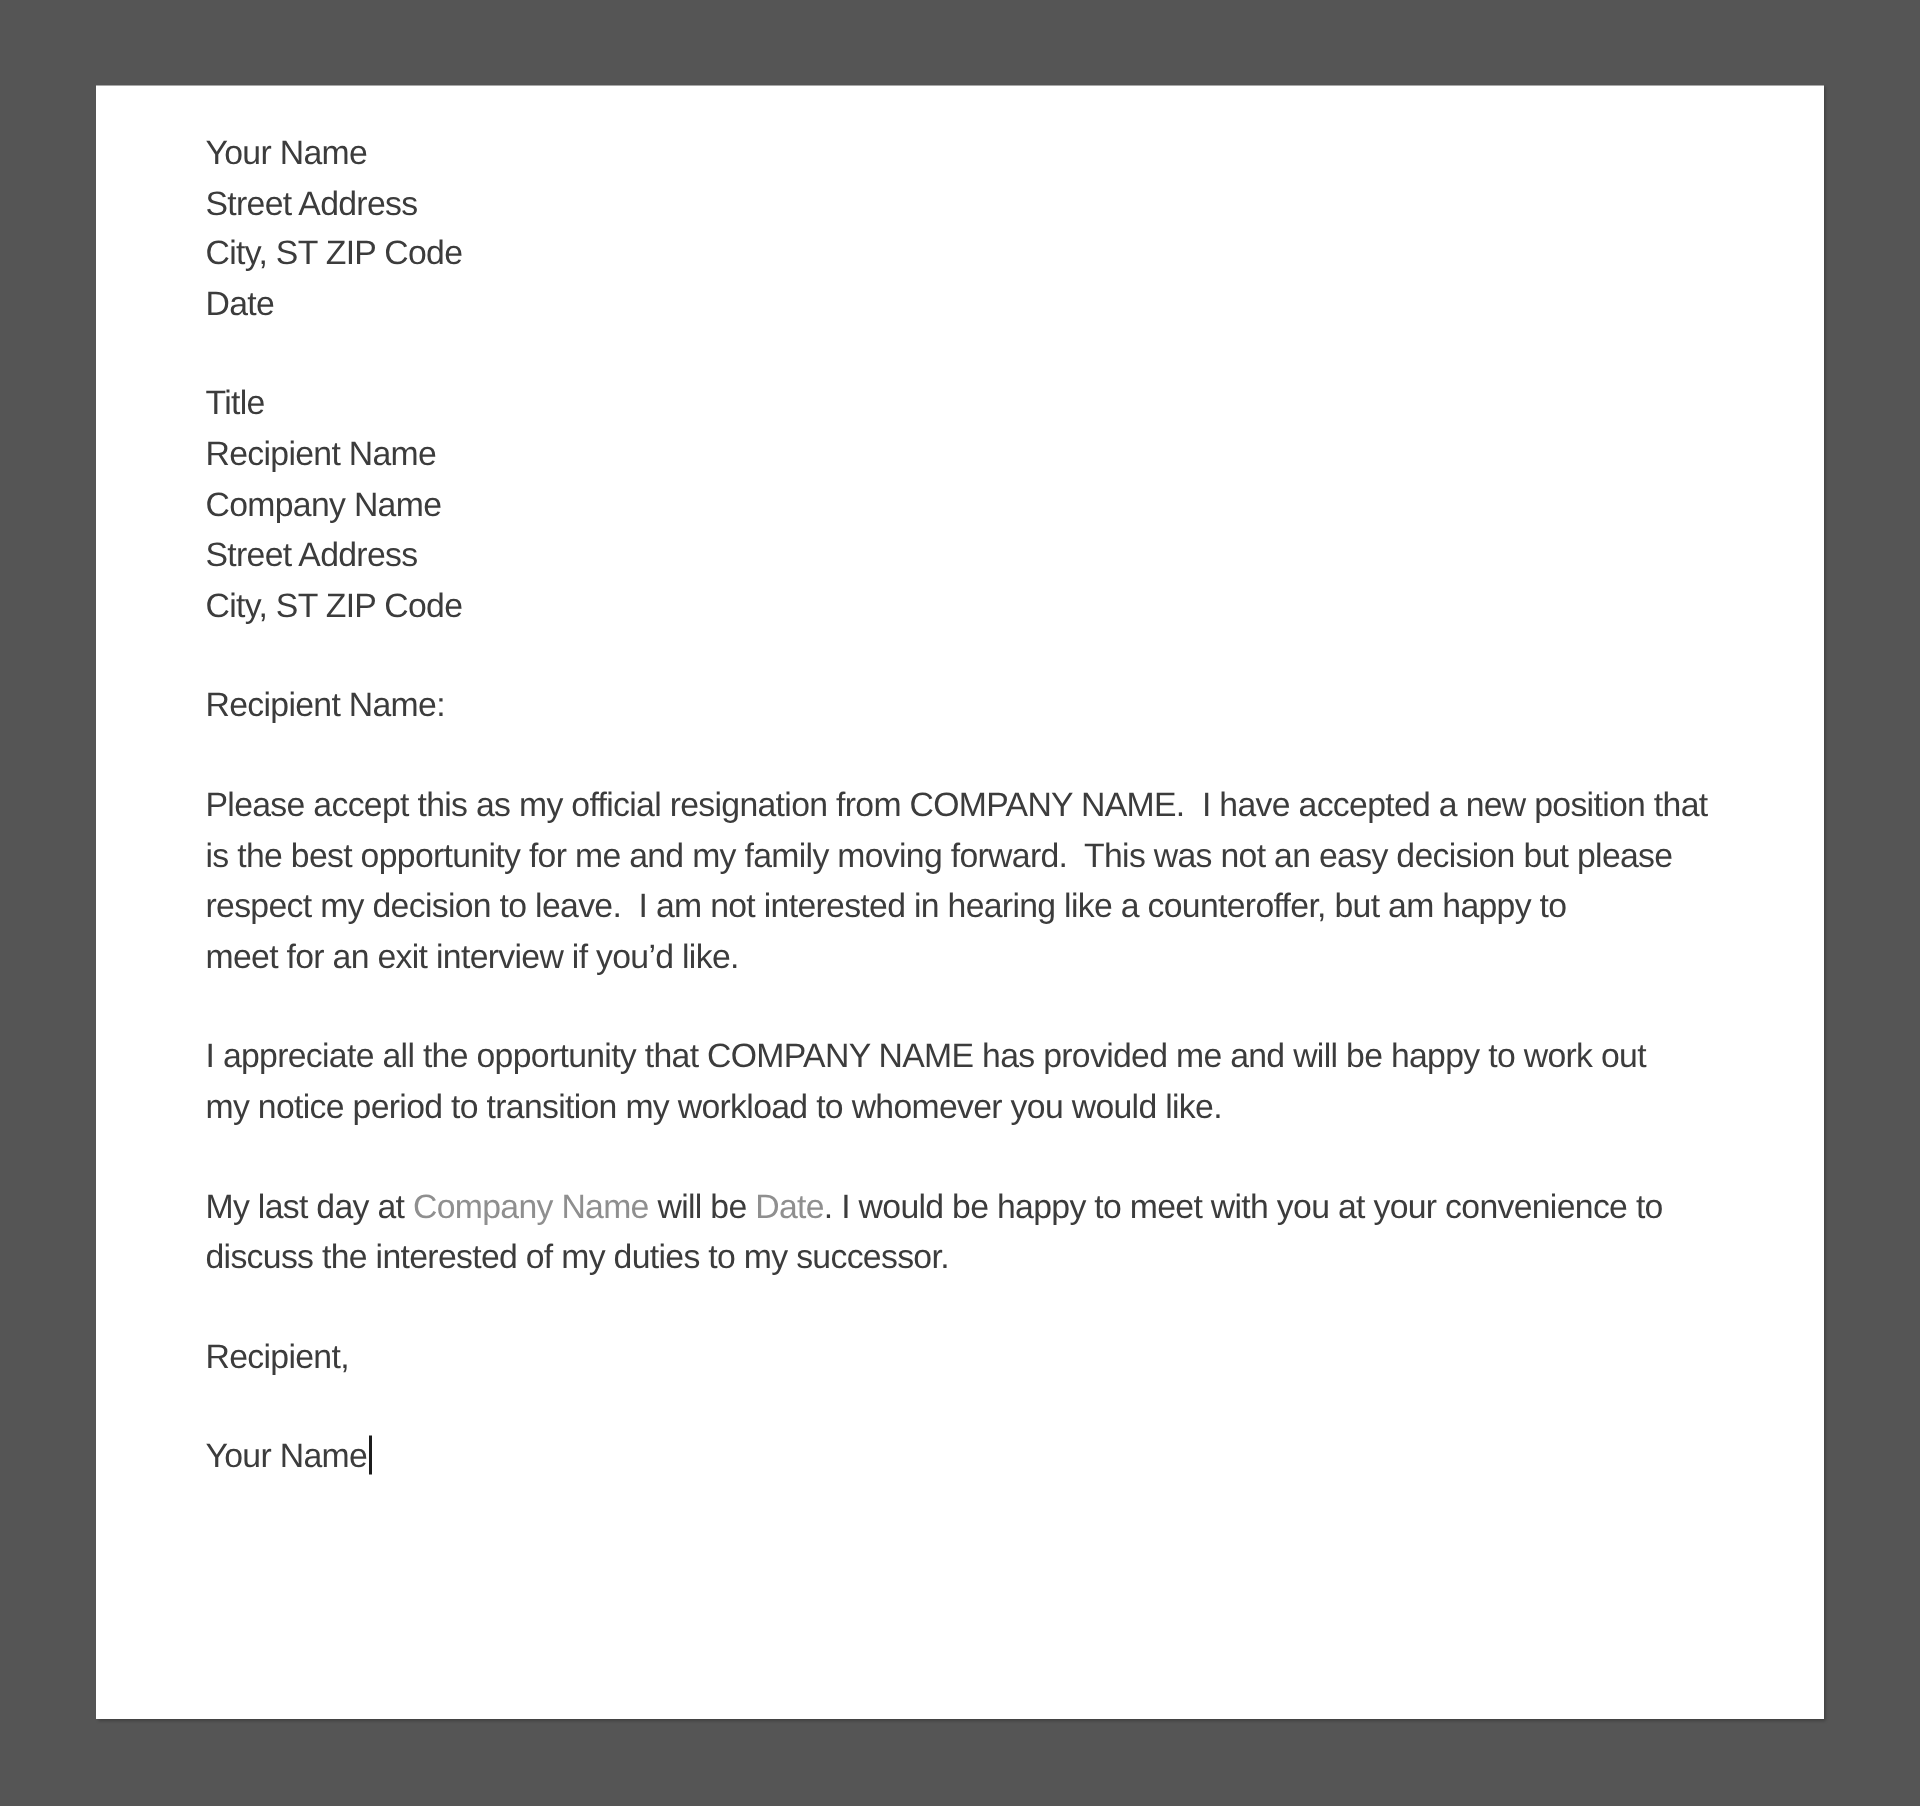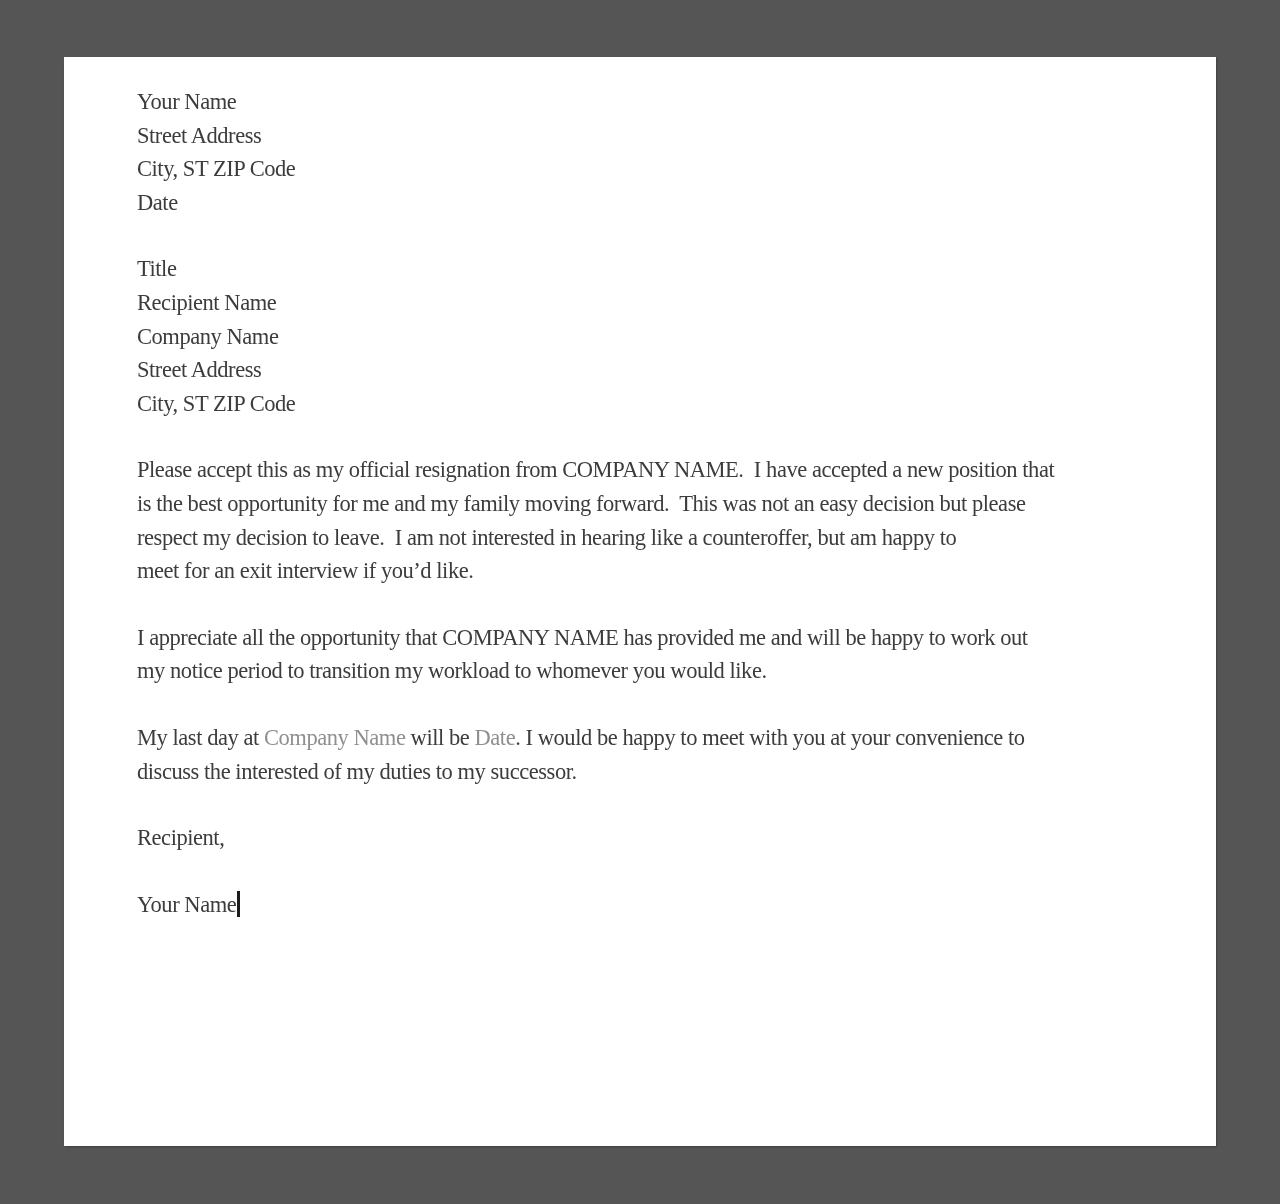--- a/index.html
+++ b/index.html
@@ -32,21 +32,20 @@
     left: 73px;
     top: 28px;
     right: 55px;
     color: #3c3c3c;
     font-size: 22.5px;
     line-height: 33.6px;
     letter-spacing: -0.45px;
   }
   .block {
     margin: 0 0 33px 0;
-    font-family: Liberation Serif, serif;
   }
   .line {
     white-space: pre;
   }
   .placeholder {
     color: #8f8f8f;
   }
   .caret {
     display: inline-block;
     width: 2.5px;
@@ -69,20 +68,23 @@
           <div class="line"><span>Date</span></div>
         </div>
         <div class="block">
           <div class="line"><span>Title</span></div>
           <div class="line"><span>Recipient Name</span></div>
           <div class="line"><span>Company Name</span></div>
           <div class="line"><span>Street Address</span></div>
           <div class="line"><span>City, ST ZIP Code</span></div>
         </div>
         <div class="block">
+          <div class="line"><span>Recipient Name:</span></div>
+        </div>
+        <div class="block">
           <div class="line"><span>Please accept this as my official resignation from COMPANY NAME.  I have accepted a new position that</span></div>
           <div class="line"><span>is the best opportunity for me and my family moving forward.  This was not an easy decision but please</span></div>
           <div class="line"><span>respect my decision to leave.  I am not interested in hearing like a counteroffer, but am happy to</span></div>
           <div class="line"><span>meet for an exit interview if you’d like.</span></div>
         </div>
         <div class="block">
           <div class="line"><span>I appreciate all the opportunity that COMPANY NAME has provided me and will be happy to work out</span></div>
           <div class="line"><span>my notice period to transition my workload to whomever you would like.</span></div>
         </div>
         <div class="block">

